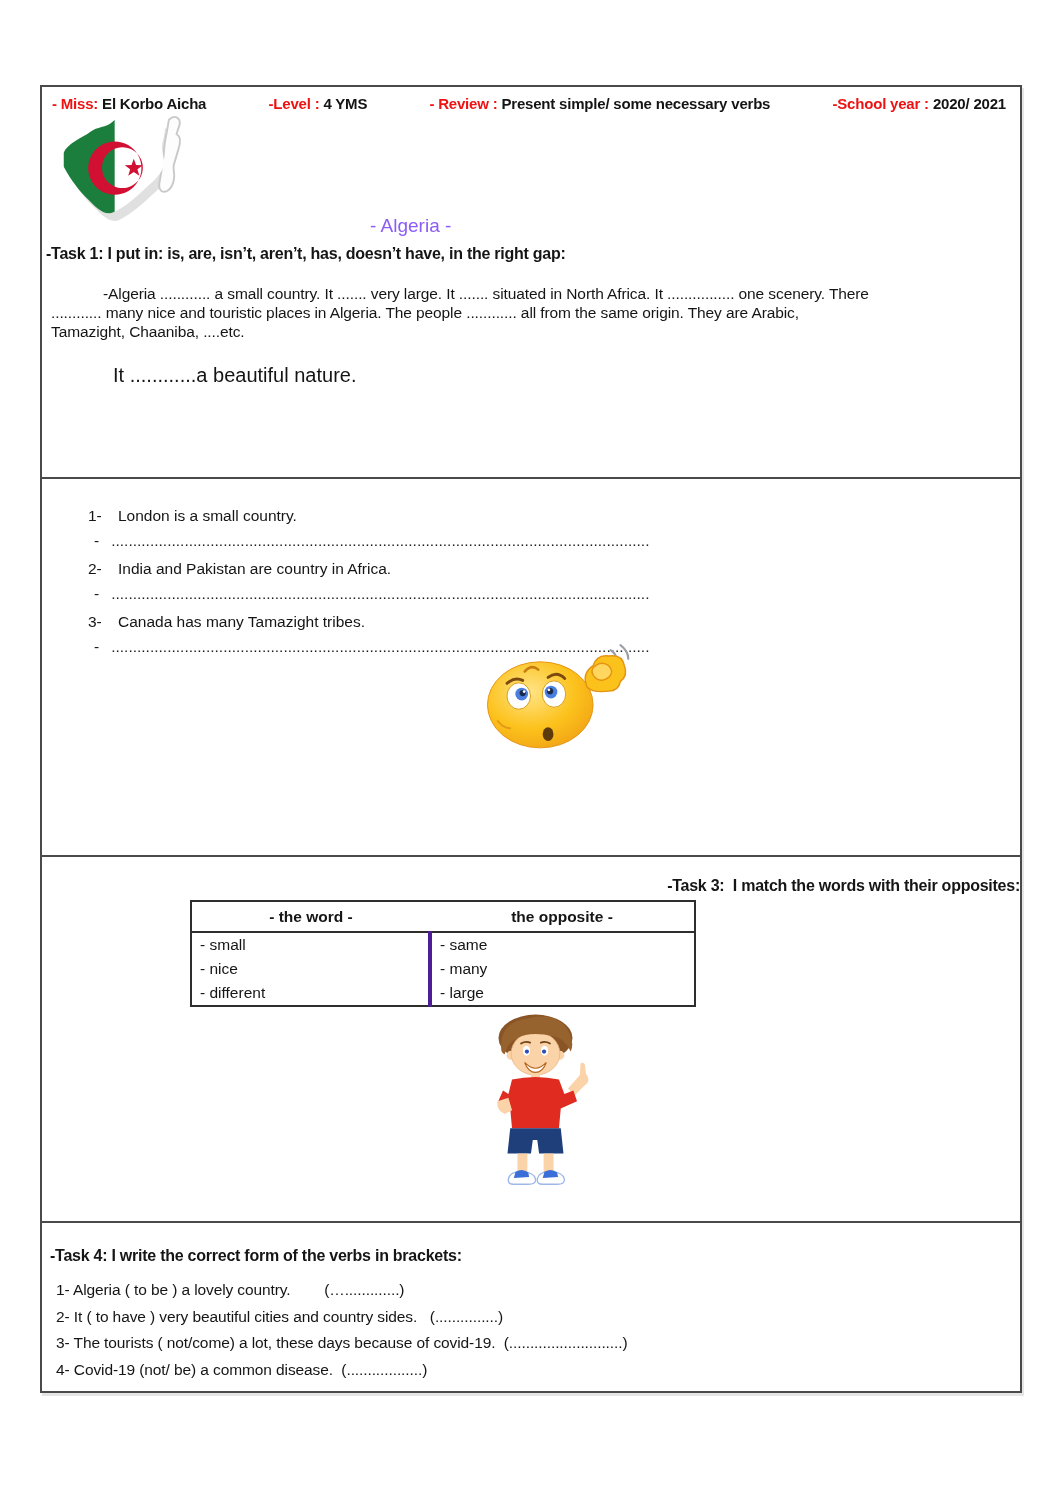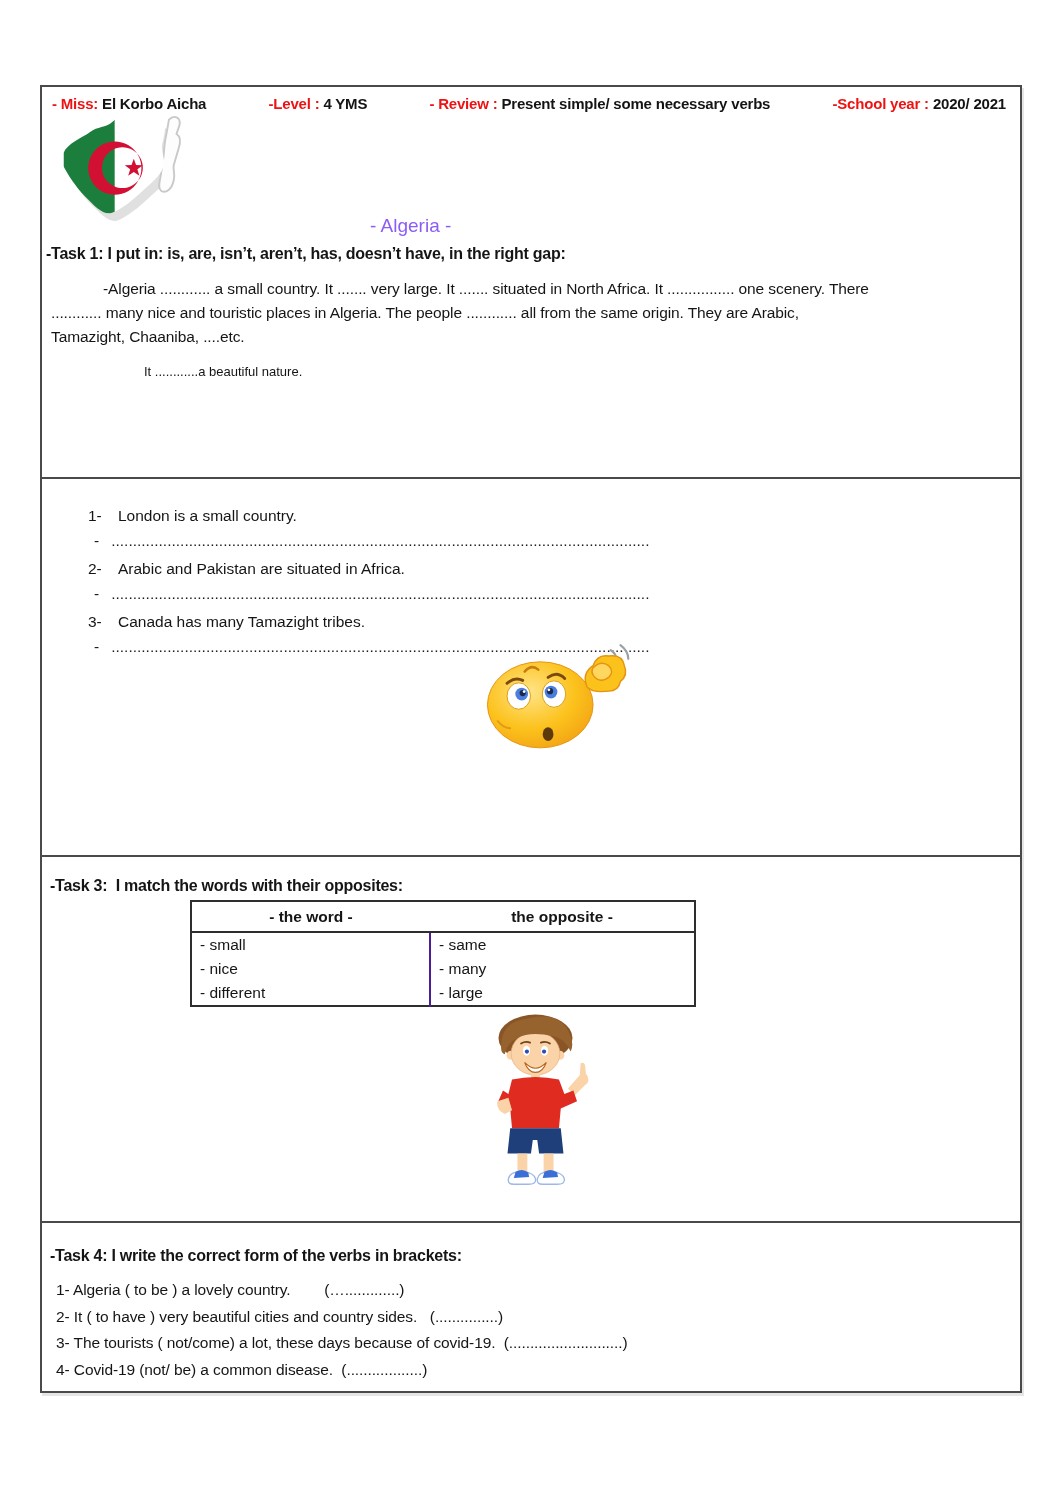--- a/index.html
+++ b/index.html
@@ -17,39 +17,39 @@
   .meta{display:flex;justify-content:space-between;padding:8px 14px 0 10px;
         font-size:15px;font-weight:600;white-space:nowrap;letter-spacing:-0.2px;}
   .red{color:#ee1212;}
   .meta .val{color:#141414;margin-left:4px;font-weight:600;}
 
   .map-wrap{position:absolute;left:12px;top:26px;width:152px;height:116px;}
   .country-title{position:absolute;left:328px;top:128px;font-size:19px;color:#8b5cf6;}
 
   .task-heading{font-weight:bold;font-size:16px;letter-spacing:-0.25px;white-space:pre-wrap;}
   .t1-heading{position:absolute;left:4px;top:158px;}
-  .t1-para{position:absolute;left:9px;top:190px;right:12px;font-size:15.5px;
-           line-height:24px;white-space:pre-line;text-indent:52px;letter-spacing:-0.1px;}
-  .t1-line2{position:absolute;left:71px;top:277px;font-size:13px;margin-left:31px;}
+  .t1-para{position:absolute;left:9px;top:197px;right:12px;font-size:15.5px;
+           line-height:19px;white-space:pre-line;text-indent:52px;letter-spacing:-0.1px;}
+  .t1-line2{position:absolute;left:71px;top:277px;font-size:20px;}
 
   .s2-heading{padding:27px 0 0 8px;}
   .q{display:flex;margin-left:46px;font-size:15.5px;line-height:22px;}
   .q .num{width:30px;flex:0 0 30px;}
   .q1{margin-top:26px;} .q2,.q3{margin-top:6px;}
   .ans{display:flex;gap:12px;margin-left:52px;margin-top:3px;font-size:15.5px;
        line-height:22px;white-space:nowrap;overflow:hidden;max-width:620px;color:#1c1c1c;}
   .emoji-wrap{margin:-16px 0 0 422px;width:176px;height:110px;}
 
-  .s3-heading{padding:20px 8px 0 8px;}
+  .s3-heading{padding:20px 0 0 8px;text-align:right;}
   table.opp{border-collapse:collapse;margin:5px 0 0 148px;border:2px solid #2e2e2e;}
   table.opp th{width:236px;border-bottom:2px solid #2e2e2e;font-size:15.5px;
        font-weight:bold;height:27px;text-align:center;}
   table.opp th.c2{width:262px;}
   table.opp td{font-size:15.5px;height:24px;padding:0 0 0 8px;vertical-align:middle;}
-  table.opp td.c1{border-right:2px solid #4c1d95;margin-top:42px;}
+  table.opp td.c1{border-right:4px solid #4c1d95;margin-top:42px;}
   .boy-wrap{margin:4px 0 0 438px;width:120px;height:176px;}
 
   .s4-heading{padding:24px 0 0 8px;}
   .t4-lines{margin:12px 0 0 14px;}
   .t4-line{white-space:pre-wrap;font-size:15.5px;line-height:26.5px;letter-spacing:-0.1px;}
 </style>
 </head>
 <body>
 
 <div class="page">
@@ -93,21 +93,21 @@
         <span class="num">1-</span>
         <span>London is a small country.</span>
       </div>
       <div class="ans">
         <span>-</span>
         <span>.............................................................................................................................</span>
       </div>
 
       <div class="q q2">
         <span class="num">2-</span>
-        <span>Arabic and Pakistan are situated in Africa.</span>
+        <span>India and Pakistan are country in Africa.</span>
       </div>
       <div class="ans">
         <span>-</span>
         <span>.............................................................................................................................</span>
       </div>
 
       <div class="q q3">
         <span class="num">3-</span>
         <span>Canada has many Tamazight tribes.</span>
       </div>

